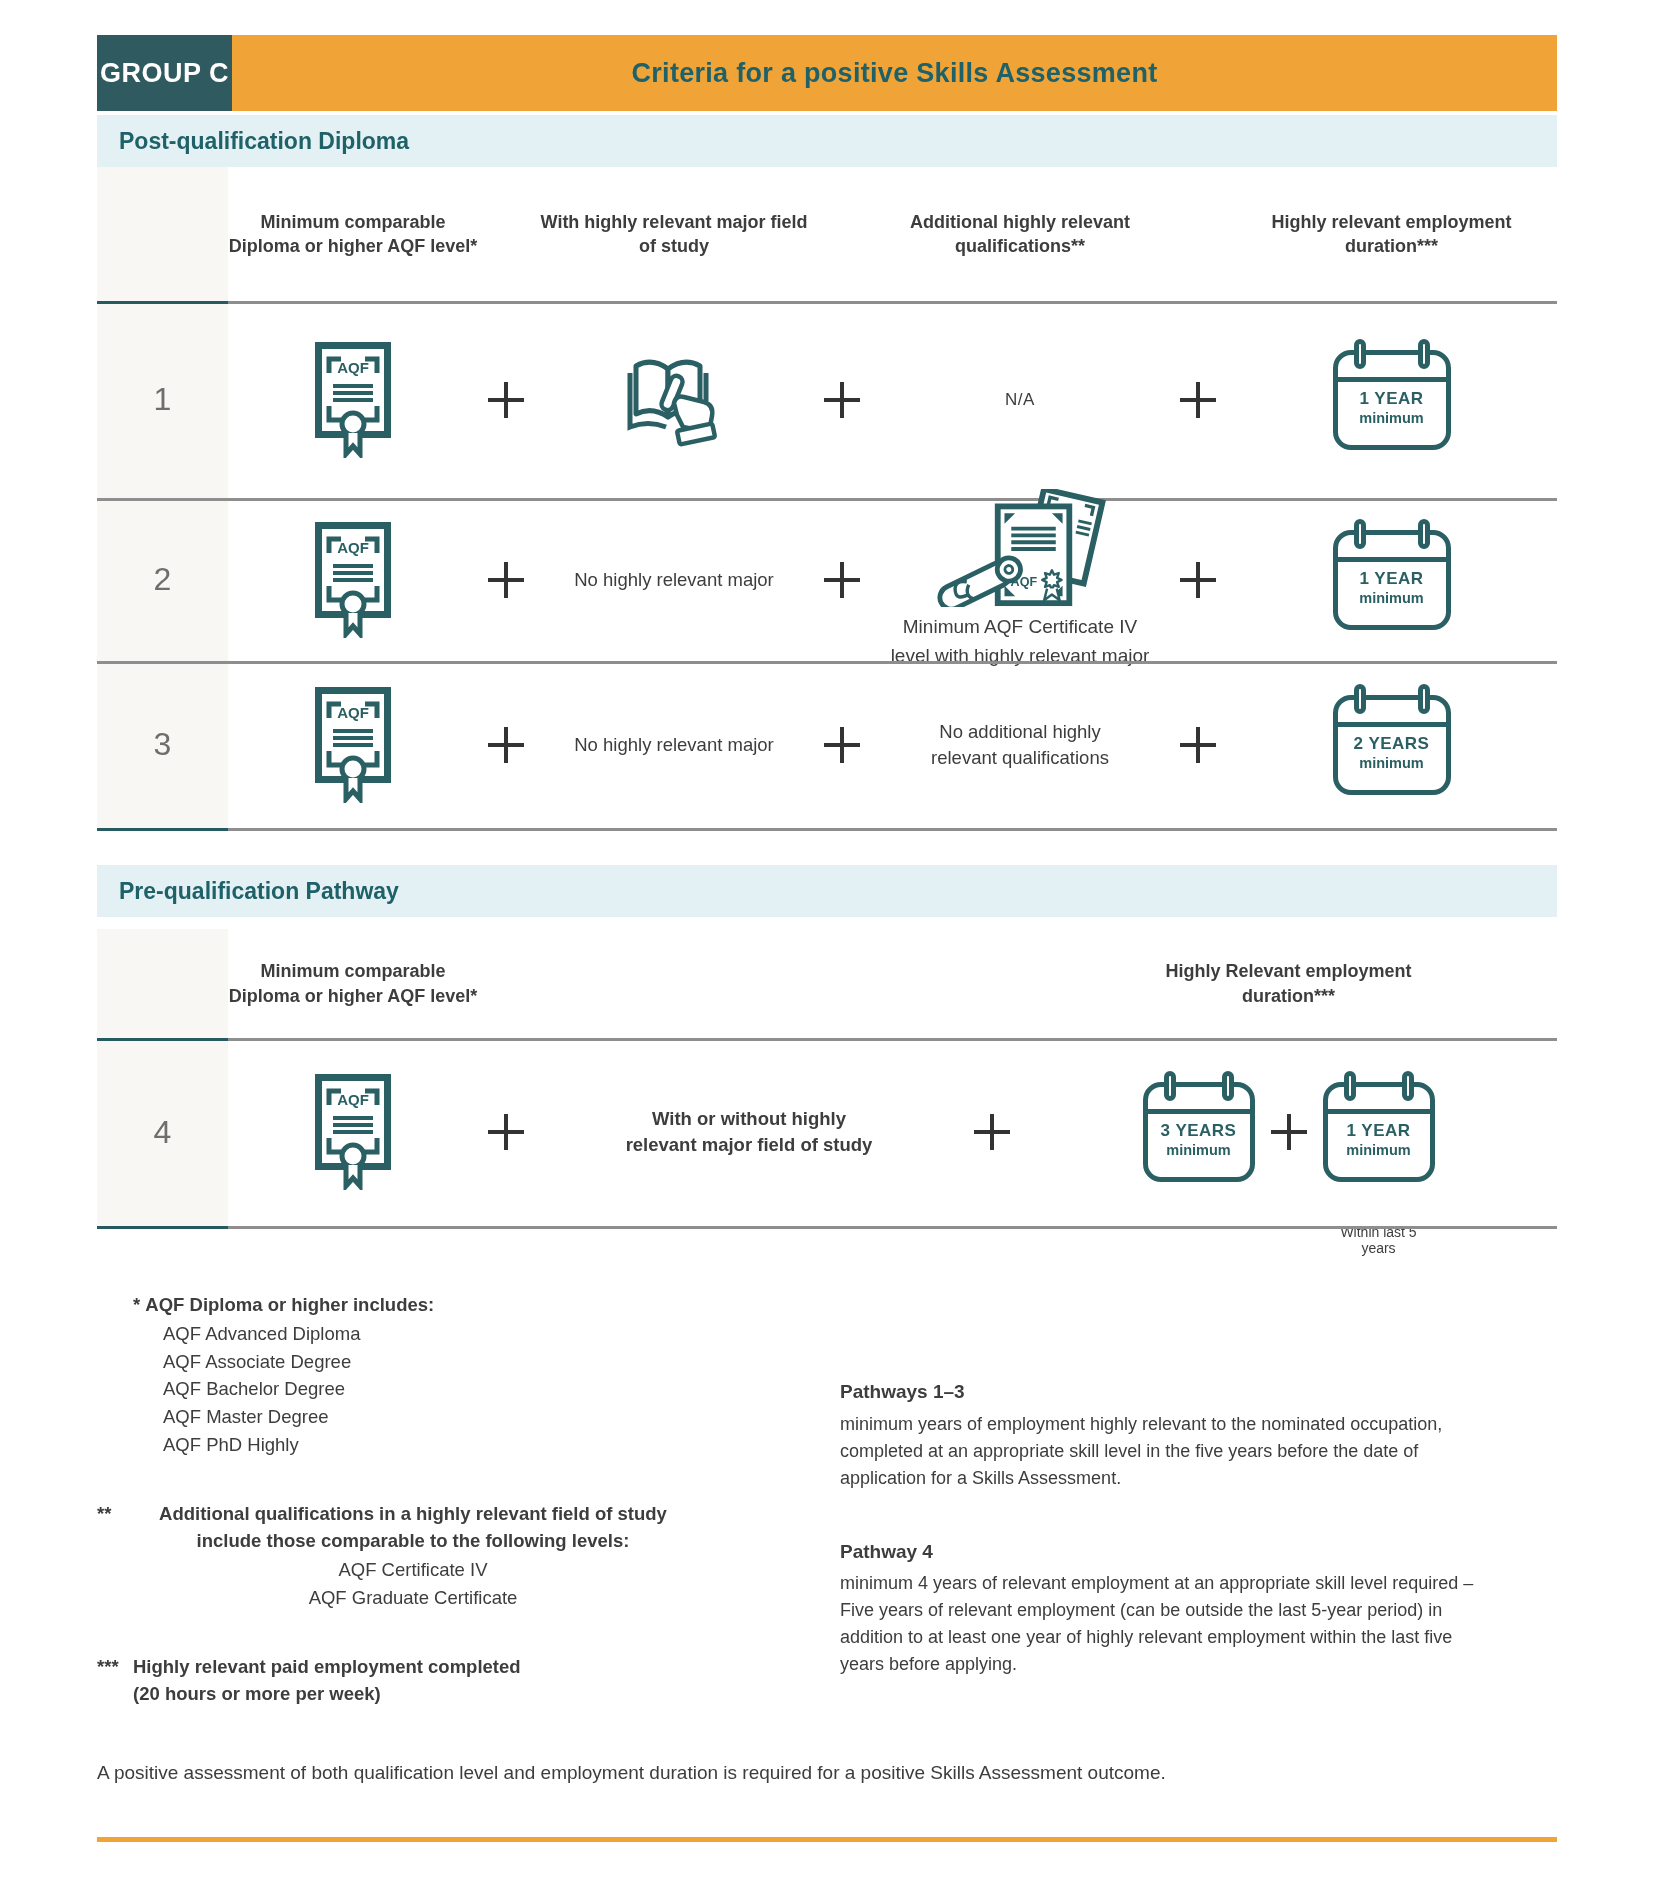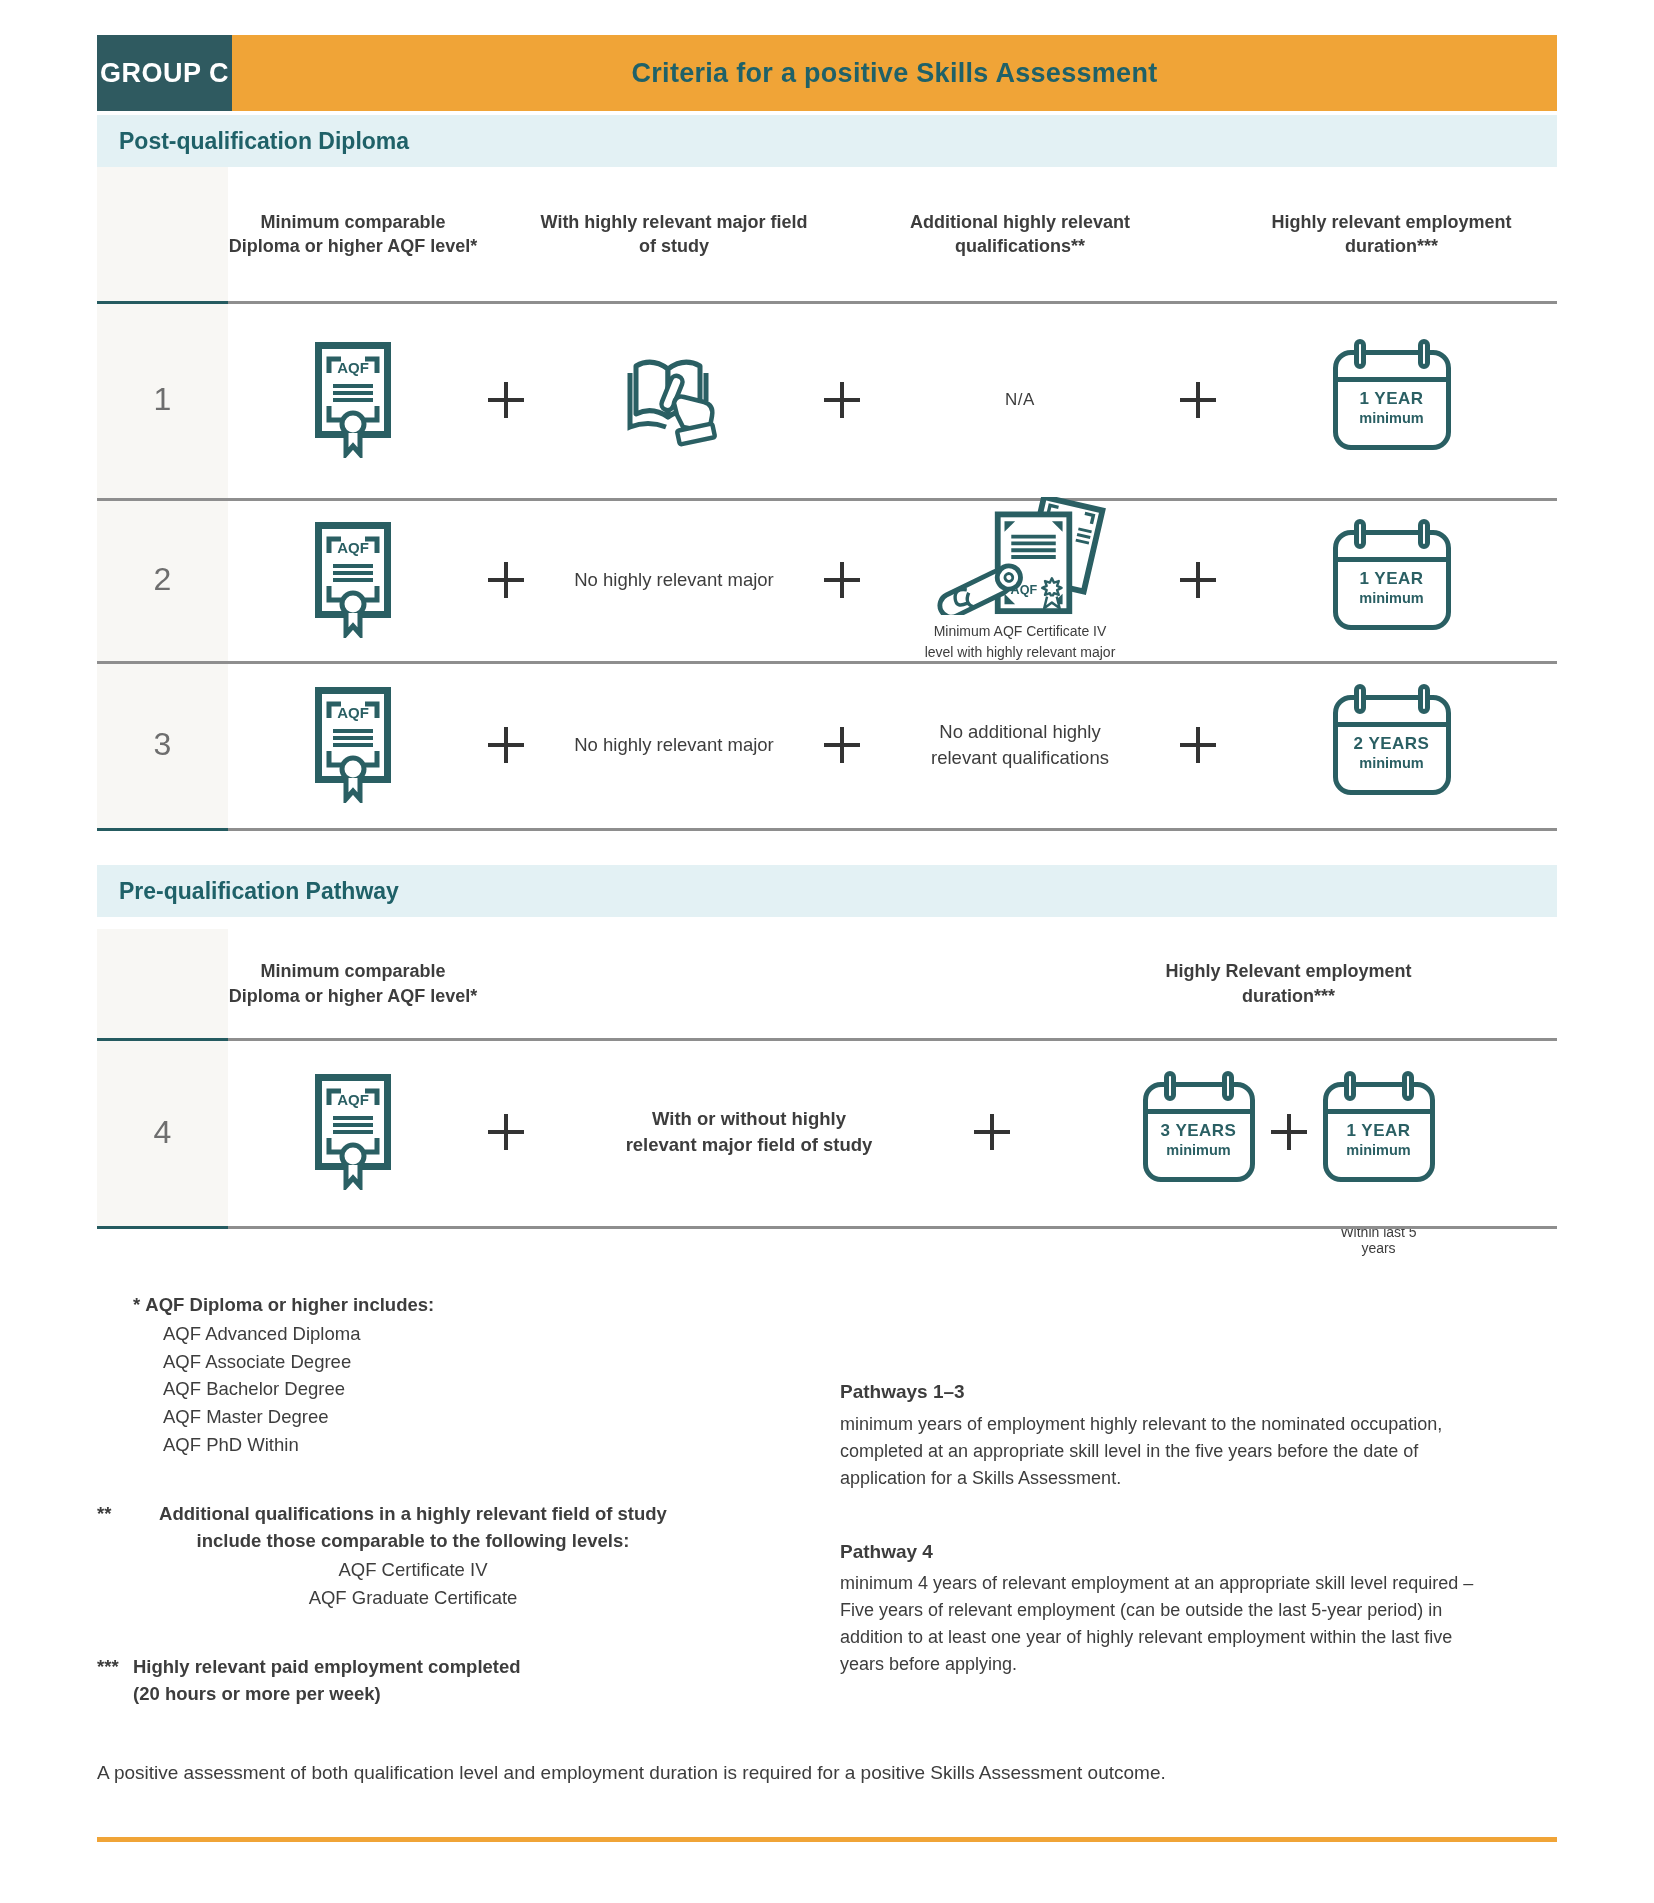--- a/index.html
+++ b/index.html
@@ -49,21 +49,21 @@
   
   .calendar{position:relative;width:118px;height:100px;border:5px solid #2A5F63;border-radius:18px;background:#fff;box-sizing:border-box;}
   .cal-top{position:absolute;top:22px;left:0;right:0;border-top:5px solid #2A5F63;}
   .ring{position:absolute;top:-16px;width:12px;height:30px;border:5px solid #2A5F63;border-radius:10px;background:#fff;box-sizing:border-box;}
   .ring.r1{left:16px;} .ring.r2{right:16px;}
   .cal-text{position:absolute;top:34px;left:0;right:0;text-align:center;}
   .cal-value{font-size:17px;font-weight:bold;color:#2A5F63;letter-spacing:0.5px;}
   .cal-unit{font-size:14.5px;font-weight:600;color:#2A5F63;margin-top:1px;}
 
   .icon-stack{display:flex;flex-direction:column;align-items:center;}
-  .icon-caption{font-size:14px;color:#3d3d3d;line-height:1.5;margin-top:6px;text-align:center;}
+  .icon-caption{font-size:19px;color:#3d3d3d;line-height:1.5;margin-top:6px;text-align:center;}
   .cal2-caption{position:absolute;top:142px;left:0;right:0;text-align:center;font-size:14px;color:#3d3d3d;}
 
   
   .cal-group{display:flex;align-items:center;gap:16px;position:relative;}
   .cal-wrap{position:relative;}
 
   
   .fnotes{position:absolute;top:1292px;left:97px;width:720px;font-size:18.5px;line-height:1.45;}
   .fn1-head{margin-left:36px;}
   .fn-bold{font-weight:800;}
@@ -377,21 +377,21 @@
   <div class="fnotes">
     <div class="fn1-head">
       <span class="fn-semibold">*</span>
       <span class="fn-bold">AQF Diploma</span><span class="fn-semibold"> or higher includes:</span>
     </div>
     <div class="fn-items">
       <div>AQF Advanced Diploma</div>
       <div>AQF Associate Degree</div>
       <div>AQF Bachelor Degree</div>
       <div>AQF Master Degree</div>
-      <div>AQF PhD Within</div>
+      <div>AQF PhD Highly</div>
     </div>
 
     <div class="fn-block">
       <div class="fn-marker">**</div>
       <div class="fn-body" style="max-width:560px;text-align:center;">
         <span class="fn-semibold">Additional qualifications in a highly relevant field of study include those comparable to the following levels:</span>
         <div class="fn-sub">AQF Certificate IV</div>
         <div class="fn-sub">AQF Graduate Certificate</div>
       </div>
     </div>

